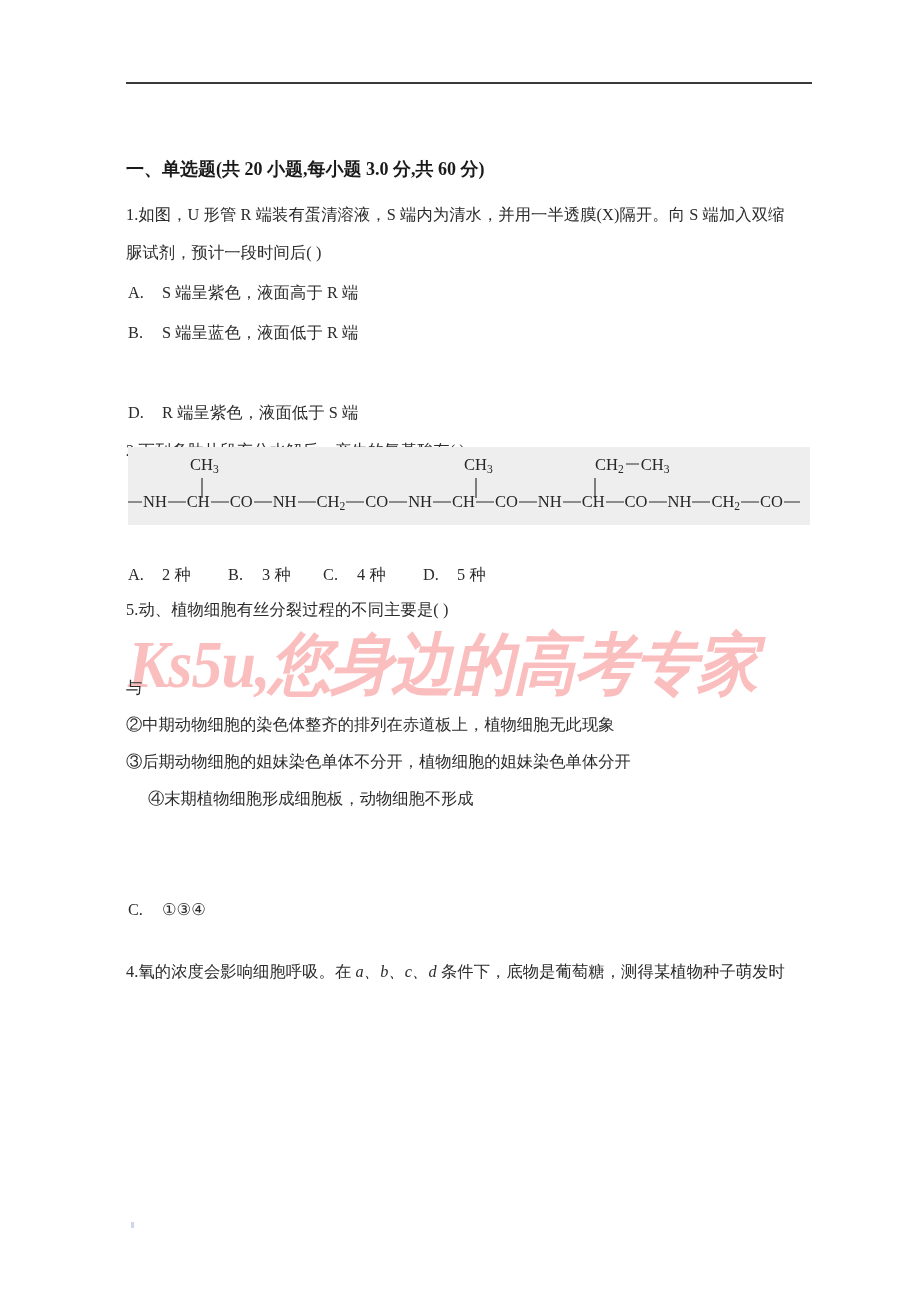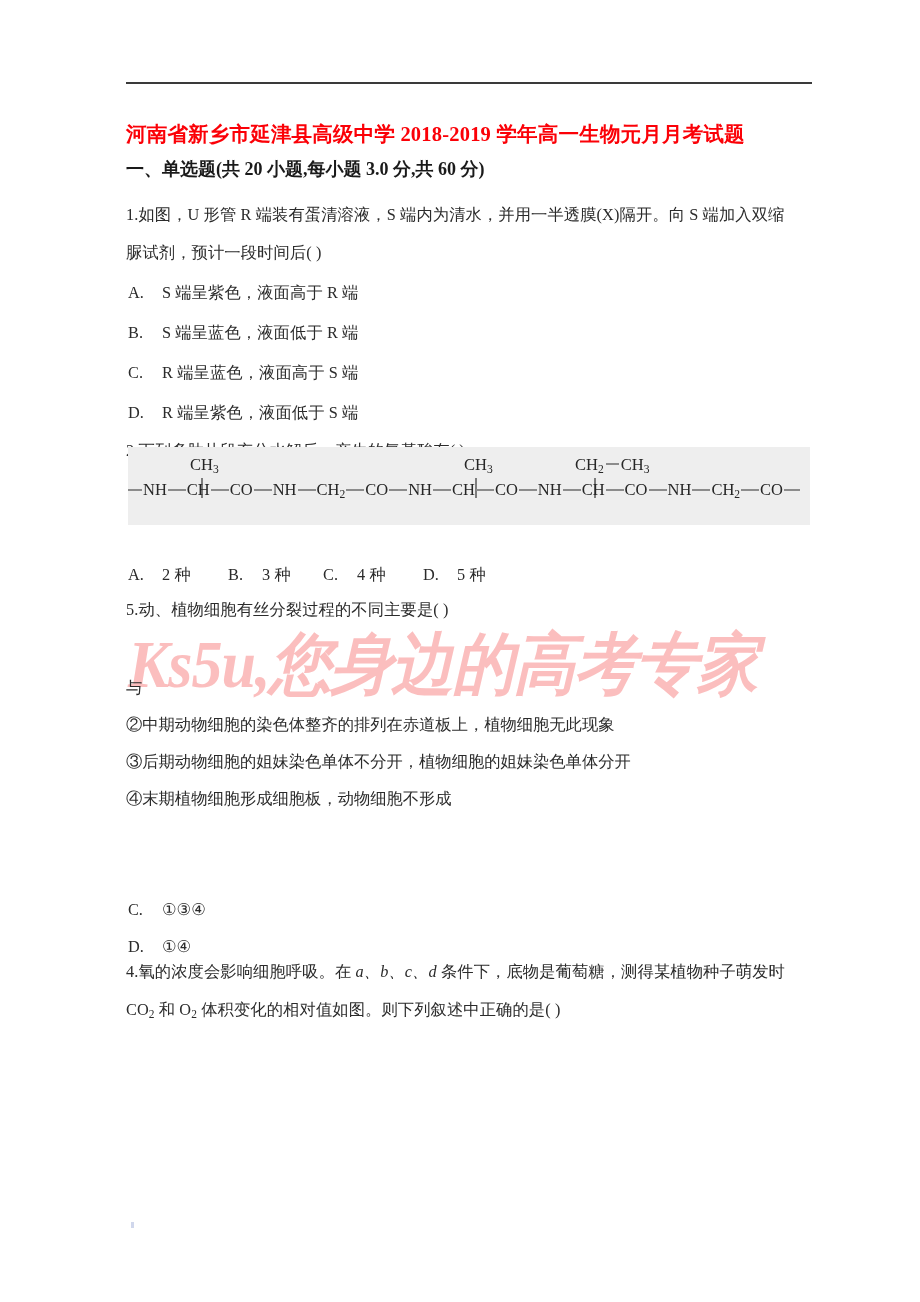--- a/index.html
+++ b/index.html
@@ -99,21 +99,21 @@
   }
   .formula-inner {
     position: absolute;
     left: 0; top: 0;
     width: 682px;
     height: 78px;
   }
   .chain {
     position: absolute;
     left: 0;
-    top: 32px;
+    top: 44px;
     width: 781px;
     height: 22px;
     display: flex;
     align-items: center;
     font-size: 16.5px;
     color: #262626;
     font-family: "Liberation Serif", "DejaVu Serif", serif;
   }
   .bond {
     flex: 0 0 auto;
@@ -180,54 +180,50 @@
     background: rgba(120,140,200,0.35);
   }
 </style>
 </head>
 <body>
 
 <div class="page">
 
   <div class="top-rule"></div>
 
-  <div class="doc-title">河南省新乡市延津县高级中学 2018-2019 学年高一生物元月月考试题</div>
 
   <div class="section-head">一、单选题(共 20 小题,每小题 3.0 分,共 60 分)</div>
 
   <div class="watermark">Ks5u,您身边的高考专家</div>
 
   <div class="qline" style="top:205px;">1.如图，U 形管 R 端装有蛋清溶液，S 端内为清水，并用一半透膜(X)隔开。向 S 端加入双缩</div>
   <div class="qline" style="top:243px;">脲试剂，预计一段时间后(      )</div>
 
   <div class="qline indent-opt" style="top:283px;">
     <span class="opt-letter">A.</span><span>S 端呈紫色，液面高于 R 端</span>
   </div>
   <div class="qline indent-opt" style="top:323px;">
     <span class="opt-letter">B.</span><span>S 端呈蓝色，液面低于 R 端</span>
   </div>
-  <div class="qline indent-opt" style="top:363px;">
-    <span class="opt-letter">C.</span><span>R 端呈蓝色，液面高于 S 端</span>
-  </div>
   <div class="qline indent-opt" style="top:403px;">
     <span class="opt-letter">D.</span><span>R 端呈紫色，液面低于 S 端</span>
   </div>
 
   <div class="qline" style="top:441px;">2.下列多肽片段充分水解后，产生的氨基酸有(      )</div>
 
   <div class="formula-figure">
     <div class="formula-inner">
 
       <div class="branch" style="left:62px; top:8px;"><span>CH</span><sub>3</sub></div>
       <div class="vbond" style="left:73px; top:31px; height:20px;"></div>
 
       <div class="branch" style="left:336px; top:8px;"><span>CH</span><sub>3</sub></div>
       <div class="vbond" style="left:347px; top:31px; height:20px;"></div>
 
-      <div class="branch" style="left:447px; top:8px;"><span>CH</span><sub>2</sub><span class="hbond-inline"></span><span>CH</span><sub>3</sub></div>
+      <div class="branch" style="left:467px; top:8px;"><span>CH</span><sub>2</sub><span class="hbond-inline"></span><span>CH</span><sub>3</sub></div>
       <div class="vbond" style="left:466px; top:31px; height:20px;"></div>
 
       <div class="chain">
         <span class="bond" style="width:14px;"></span>
         <span class="grp">NH</span>
         <span class="bond" style="width:18px;"></span>
         <span class="grp">CH</span>
         <span class="bond" style="width:18px;"></span>
         <span class="grp">CO</span>
         <span class="bond" style="width:18px;"></span>
@@ -261,31 +257,25 @@
 
   <div class="qline indent-opt" style="top:565px;">
     <span style="display:inline-block;width:100px;"><span class="opt-letter">A.</span><span>2 种</span></span><span style="display:inline-block;width:95px;"><span class="opt-letter">B.</span><span>3 种</span></span><span style="display:inline-block;width:100px;"><span class="opt-letter">C.</span><span>4 种</span></span><span style="display:inline-block;"><span class="opt-letter">D.</span><span>5 种</span></span>
   </div>
 
   <div class="qline" style="top:600px;">5.动、植物细胞有丝分裂过程的不同主要是(      )</div>
 
   <div class="qline" style="top:678px;">与</div>
   <div class="qline circnum" style="top:715px;">②中期动物细胞的染色体整齐的排列在赤道板上，植物细胞无此现象</div>
   <div class="qline circnum" style="top:752px;">③后期动物细胞的姐妹染色单体不分开，植物细胞的姐妹染色单体分开</div>
-  <div class="qline circnum" style="top:789px;">④末期植物细胞形成细胞板，动物细胞不形成</div>
+  <div class="qline circnum" style="top:789px;margin-left:22px;">④末期植物细胞形成细胞板，动物细胞不形成</div>
 
   <div class="qline indent-opt circnum" style="top:900px;">
     <span class="opt-letter">C.</span><span>①③④</span>
   </div>
-  <div class="qline indent-opt circnum" style="top:937px;">
-    <span class="opt-letter">D.</span><span>①④</span>
-  </div>
 
   <div class="qline" style="top:962px;">
     <span>4.氧的浓度会影响细胞呼吸。在 </span><span class="it">a、b、c、d</span><span> 条件下，底物是葡萄糖，测得某植物种子萌发时</span>
   </div>
-  <div class="qline" style="top:1000px;">
-    <span><span>CO</span><sub>2</sub></span><span> 和 O</span><sub>2</sub><span> 体积变化的相对值如图。则下列叙述中正确的是(      )</span>
-  </div>
 
   <div class="speck"></div>
 
 </div>
 
 </body></html>

